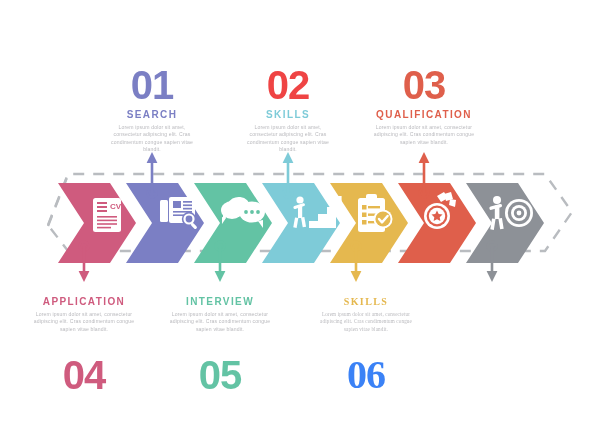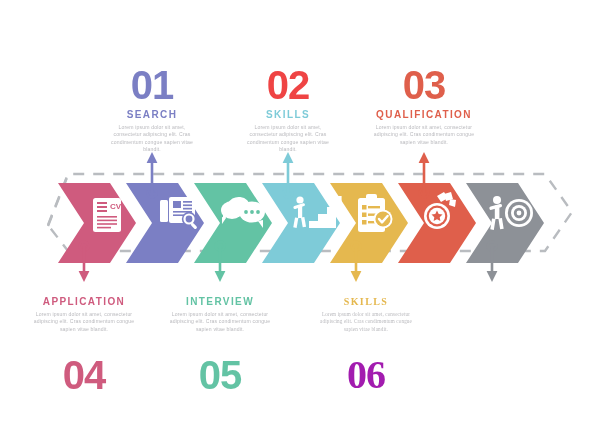--- a/index.html
+++ b/index.html
@@ -229,17 +229,17 @@
 
   <div class="block bottom" style="left:159px;top:285px;">
     <div class="ttl" style="color:#63c3a4">INTERVIEW</div>
     <div class="desc" style="padding:0 10px;">Lorem ipsum dolor sit amet, consectetur adipiscing elit. Cras condimentum congue sapien vitae blandit.</div>
     <div class="num" style="color:#63c3a4">05</div>
   </div>
 
   <div class="block bottom" style="left:305px;top:285px;font-family:Liberation Serif, serif;">
     <div class="ttl" style="color:#e5b84f">SKILLS</div>
     <div class="desc" style="padding:0 10px;">Lorem ipsum dolor sit amet, consectetur adipiscing elit. Cras condimentum congue sapien vitae blandit.</div>
-    <div class="num" style="color:#a21caf">06</div>
+    <div class="num" style="color:#3b82f6">06</div>
   </div>
 
 
 </div>
 
 </body></html>

